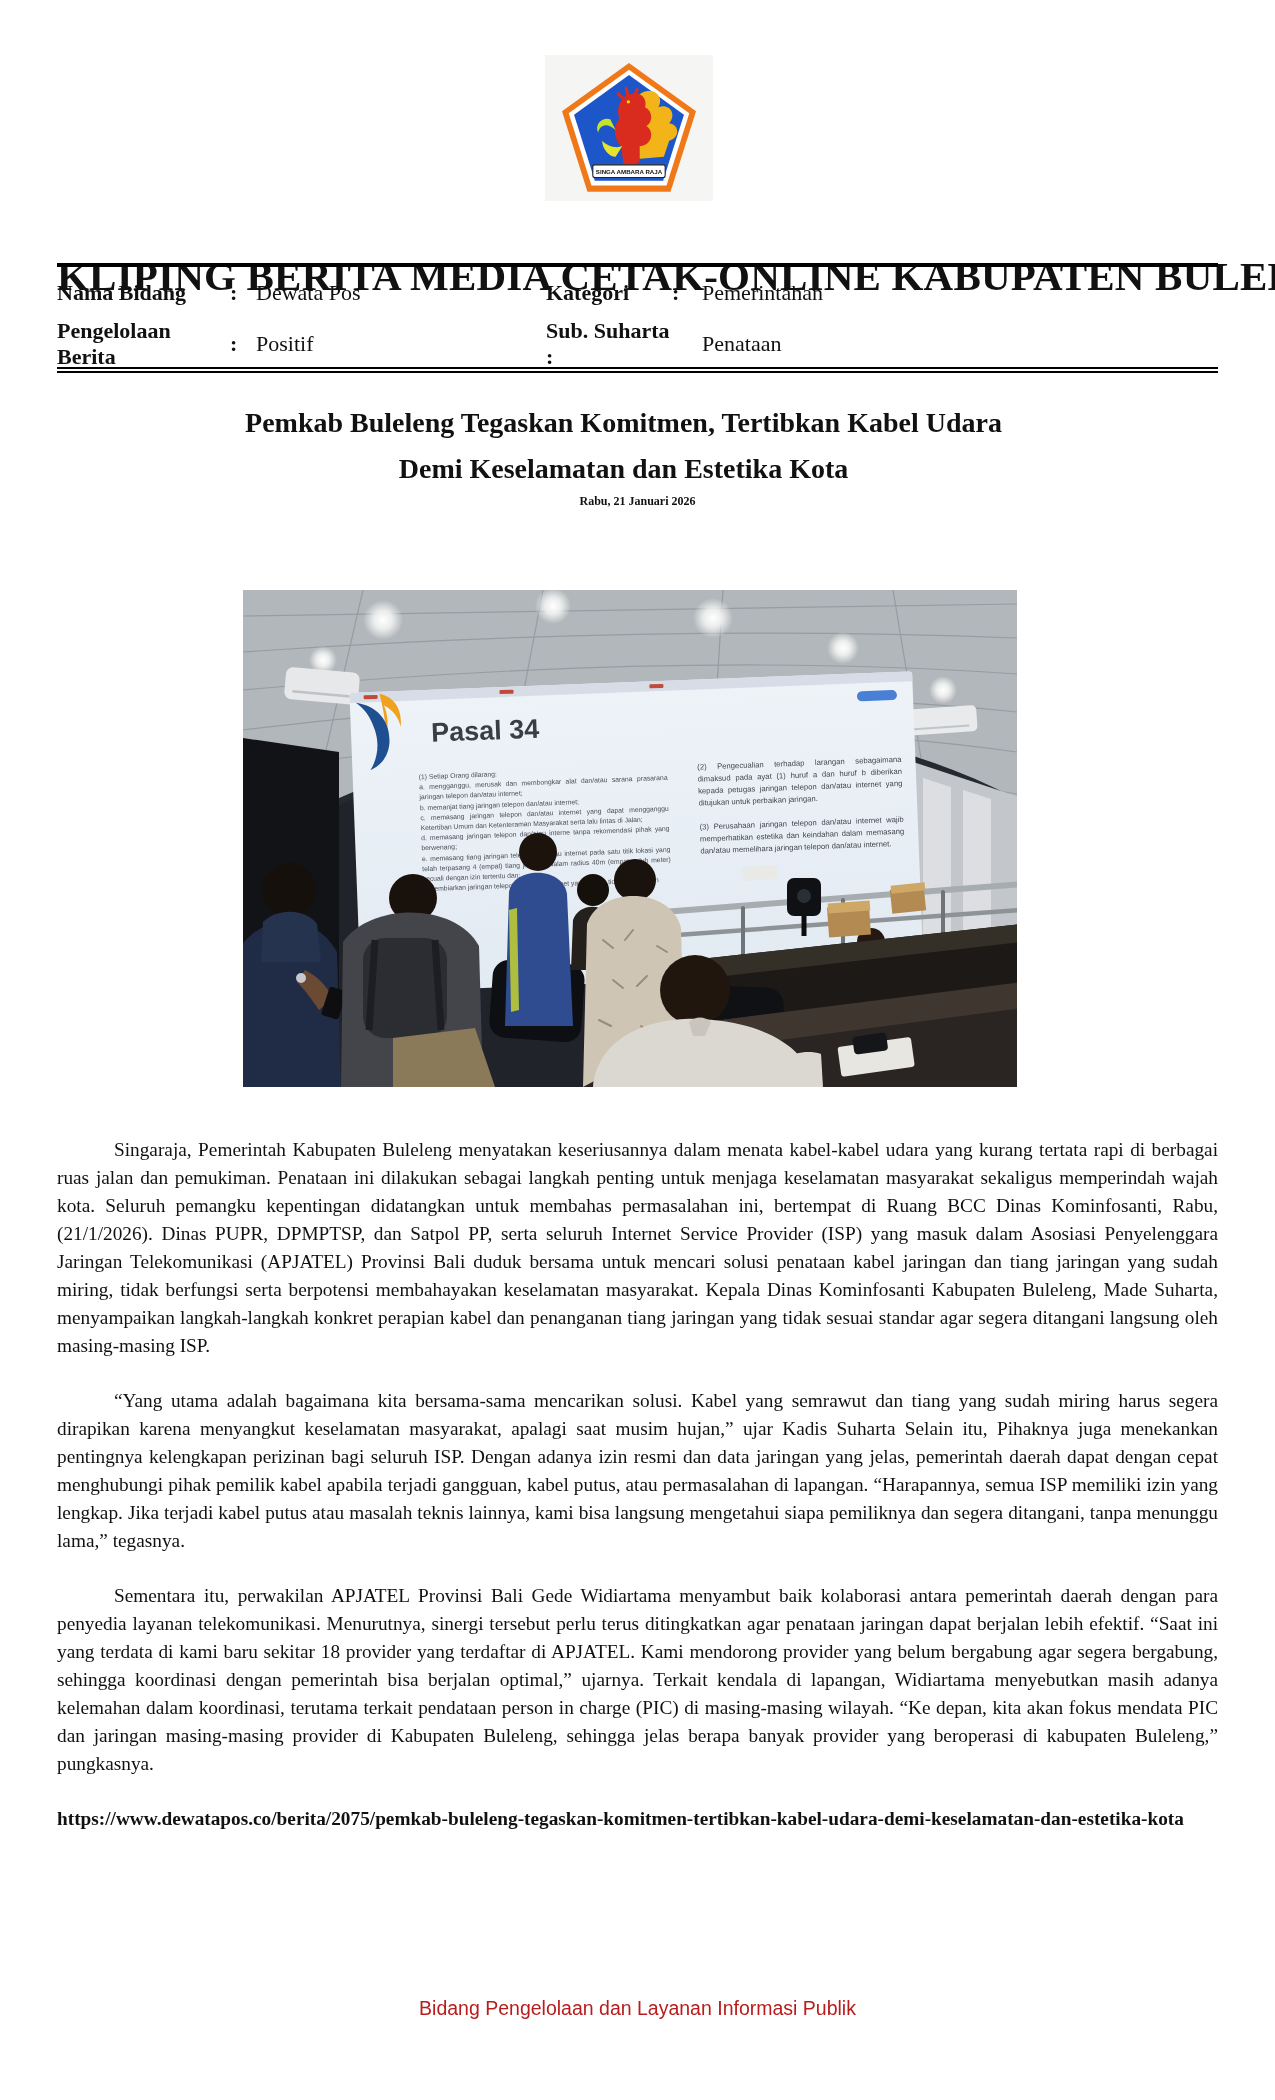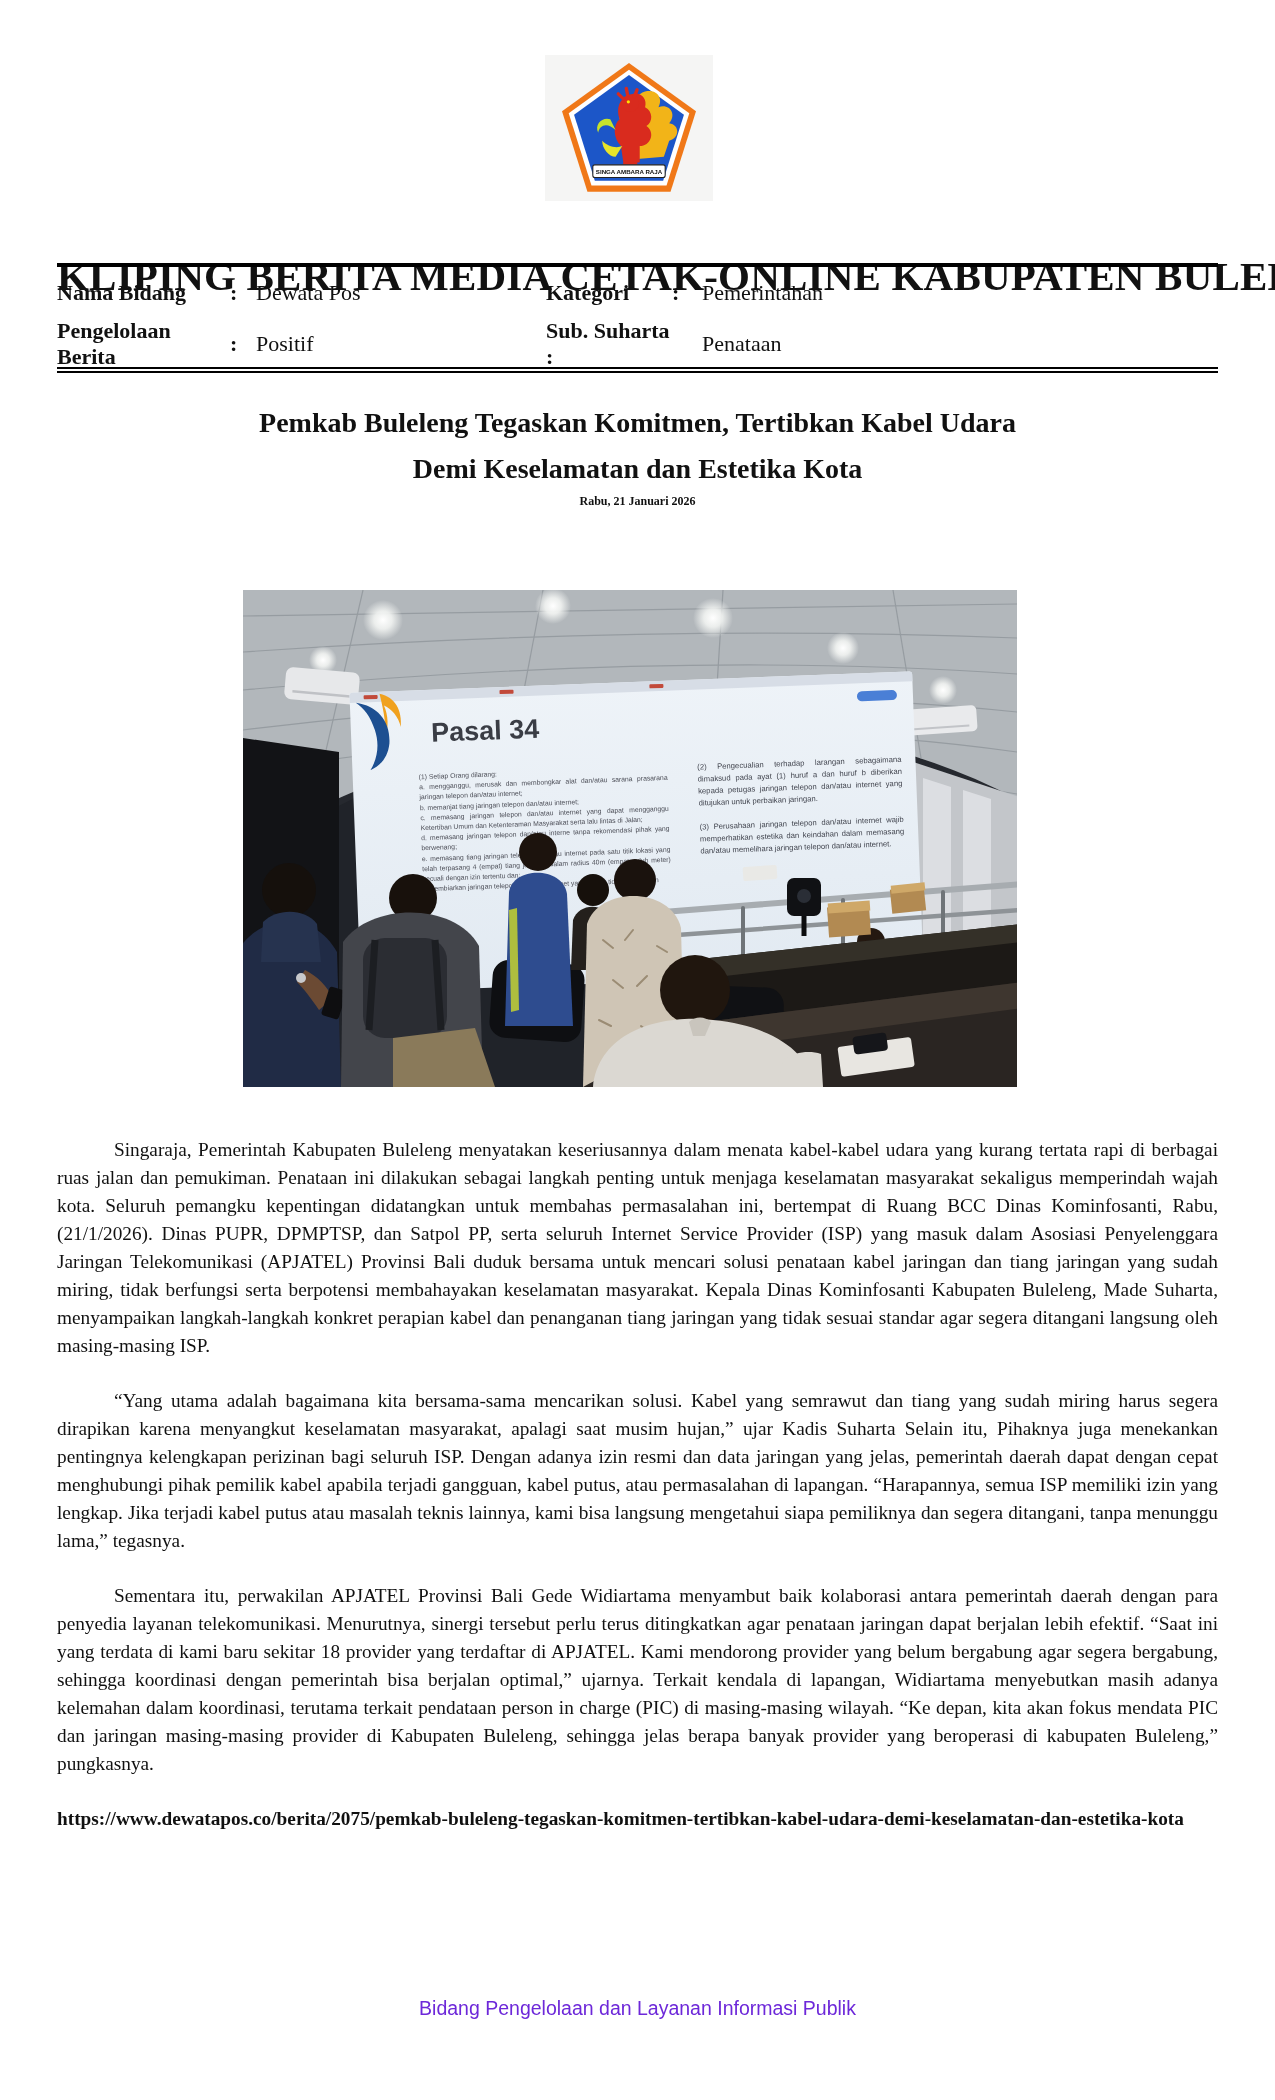--- a/index.html
+++ b/index.html
@@ -13,21 +13,21 @@
              font-size:41px;font-weight:bold;letter-spacing:.2px;white-space:nowrap;margin-top:40px;}
   .rule-thick{position:absolute;left:57px;top:263px;width:1161px;height:4px;background:#000;}
   .meta{position:absolute;left:57px;top:267px;width:1161px;height:100px;
         border-bottom:6px double #000;font-size:22px;}
   .meta-row{display:grid;grid-template-columns:173px 26px 290px 126px 30px 1fr;
             align-items:center;height:47px;margin-top:2px;}
   .meta-label{font-weight:bold;}
   .meta-colon{font-weight:bold;text-align:left;}
 
   
-  .art-title{position:absolute;left:57px;top:400px;width:1161px;text-align:center;
+  .art-title{position:absolute;left:43px;top:400px;width:1161px;text-align:center;
              font-weight:bold;font-size:28px;line-height:46px;}
   .art-date{position:absolute;left:57px;top:494px;width:1161px;text-align:center;
             font-weight:bold;font-size:12px;}
 
   
   .photo{position:absolute;left:243px;top:590px;width:774px;height:497px;background:#2c2f35;overflow:hidden;}
   .photo svg{position:absolute;left:0;top:0;}
   .screen{position:absolute;left:112px;top:92px;width:563px;height:300px;z-index:2;
           transform:rotate(-2.2deg);background:linear-gradient(180deg,#eef3f8,#e2eaf2);
           border-radius:3px;font-family:"Liberation Sans",sans-serif;}
@@ -44,21 +44,21 @@
   .fg{z-index:3;}
 
   
   .body-text{position:absolute;left:57px;top:1136px;width:1161px;
              font-size:19.3px;line-height:28px;text-align:justify;}
   .body-text p{margin:0 0 27px 0;text-indent:57px;}
   .body-text p.url{font-weight:bold;text-indent:0;margin-top:16px;word-break:break-word;}
 
   
   .footer{position:absolute;left:0;bottom:80px;width:100%;text-align:center;}
-  .footer-line1{font-family:"Liberation Sans",sans-serif;font-size:19.5px;color:#6d28d9;}
+  .footer-line1{font-family:"Liberation Sans",sans-serif;font-size:19.5px;color:#b91c1c;}
   .footer-line2{font-family:"Liberation Serif",serif;font-weight:bold;font-size:21.5px;margin-top:3px;}
 </style>
 </head>
 <body>
 
 <div class="page">
 
   <div class="logo-box">
     <svg width="134" height="130" viewBox="0 0 100 97">
       <polygon points="50,0 100,36 81,96 19,96 0,36" fill="#f07818"></polygon>

